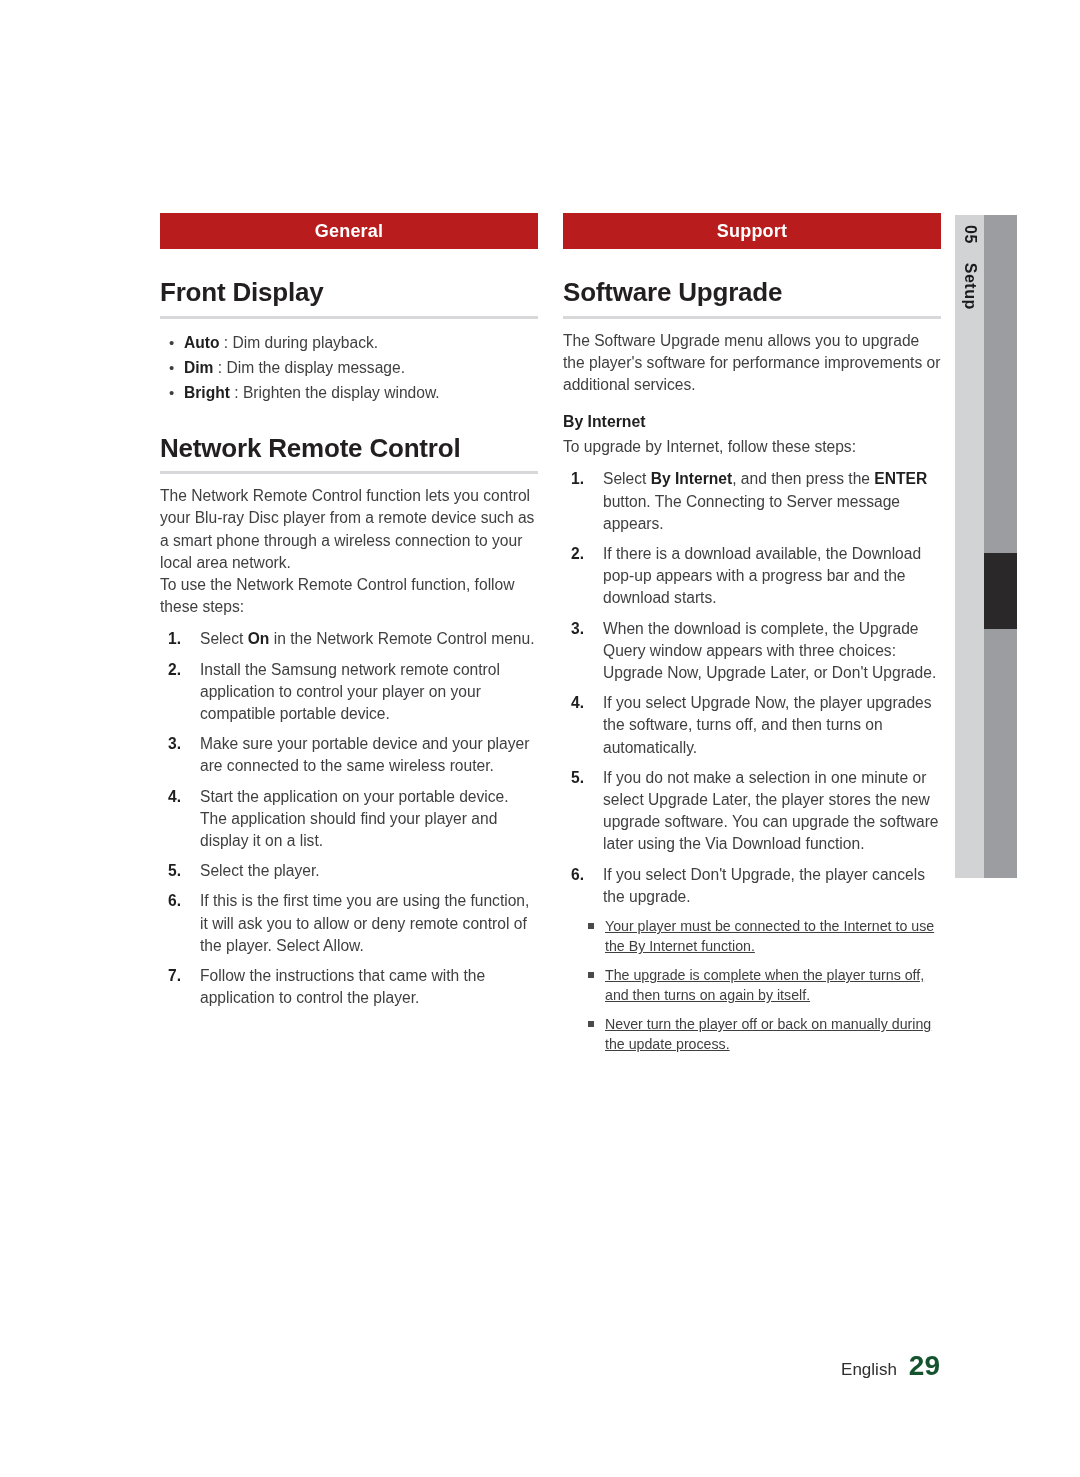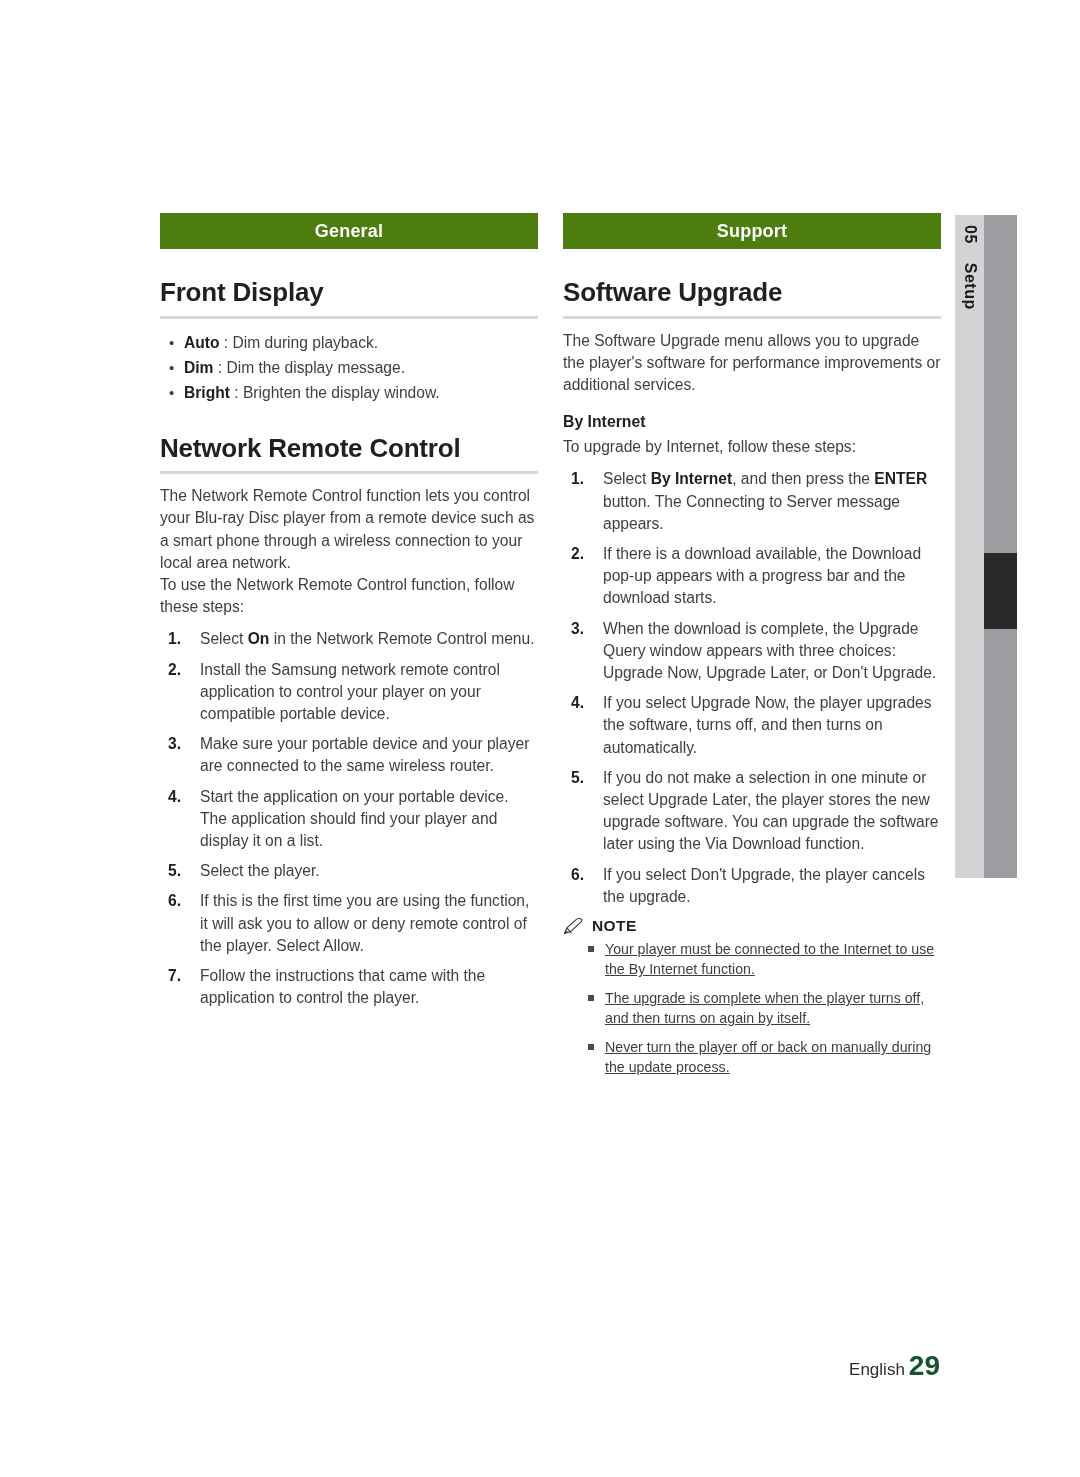--- a/index.html
+++ b/index.html
@@ -72,21 +72,21 @@
   .col {
     position: absolute;
     top: 213px;
     width: 378px;
   }
   .col-left  { left: 160px; }
   .col-right { left: 563px; }
 
   
   .banner {
-    background: #4d7c0f;
+    background: #b91c1c;
     color: #ffffff;
     text-align: center;
     font-size: 18px;
     font-weight: 700;
     line-height: 36px;
     height: 36px;
     letter-spacing: 0.2px;
   }
 
   
@@ -209,21 +209,21 @@
     background: #4a4a4a;
   }
 
   
   .footer {
     position: absolute;
     right: 140px;
     bottom: 95px;
     display: flex;
     align-items: baseline;
-    gap: 4px;
+    gap: 12px;
     margin-left: 44px;
   }
   .footer .lang {
     font-size: 17px;
     color: #2e2e2e;
   }
   .footer .pageno {
     font-size: 28px;
     font-weight: 700;
     color: #14532d;
@@ -287,33 +287,20 @@
 
     <ol class="steps">
       <li><span class="num">1.</span><span>Select </span><b>By Internet</b><span>, and then press the </span><b>ENTER</b><span> button. The Connecting to Server message appears.</span></li>
       <li><span class="num">2.</span><span>If there is a download available, the Download pop-up appears with a progress bar and the download starts.</span></li>
       <li><span class="num">3.</span><span>When the download is complete, the Upgrade Query window appears with three choices: Upgrade Now, Upgrade Later, or Don't Upgrade.</span></li>
       <li><span class="num">4.</span><span>If you select Upgrade Now, the player upgrades the software, turns off, and then turns on automatically.</span></li>
       <li><span class="num">5.</span><span>If you do not make a selection in one minute or select Upgrade Later, the player stores the new upgrade software. You can upgrade the software later using the Via Download function.</span></li>
       <li><span class="num">6.</span><span>If you select Don't Upgrade, the player cancels the upgrade.</span></li>
     </ol>
 
-    <div class="note-head">
-      <span>
-        <svg class="pencil-icon" viewBox="0 0 24 19" xmlns="http://www.w3.org/2000/svg">
-          <g fill="none" stroke="#2b2b2b" stroke-width="1.1" stroke-linejoin="round">
-            <path d="M20.5 2.2 C18 0.7 15.5 1.4 13.6 3.1 L4.2 11.6 l3.8 4.2 l9.4 -8.5 c1.9 -1.7 4.1 -3.3 3.1 -5.1 z"></path>
-            <path d="M4.2 11.6 L1.6 17.6 L8 15.8"></path>
-            <path d="M1.6 17.6 L4.6 15.2"></path>
-            <path d="M6.1 13.7 l3.8 4.2" stroke-width="0.9"></path>
-          </g>
-        </svg>
-      </span>
-      <span class="label">NOTE</span>
-    </div>
     <ul class="note-list">
       <li>Your player must be connected to the Internet to use the By Internet function.</li>
       <li>The upgrade is complete when the player turns off, and then turns on again by itself.</li>
       <li>Never turn the player off or back on manually during the update process.</li>
     </ul>
   </div>
 
   <div class="footer">
     <span class="lang">English</span>
     <span class="pageno">29</span>

